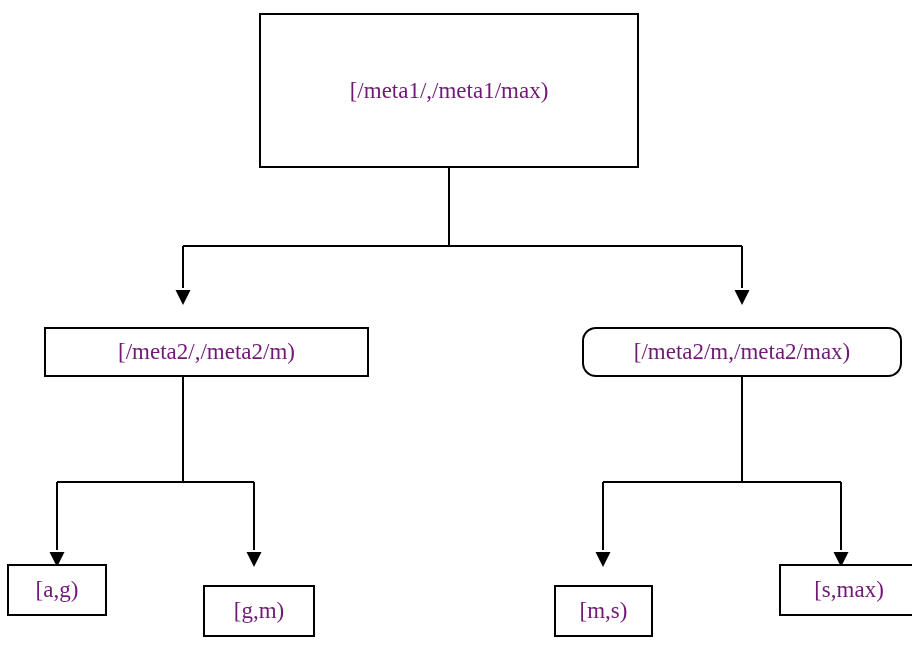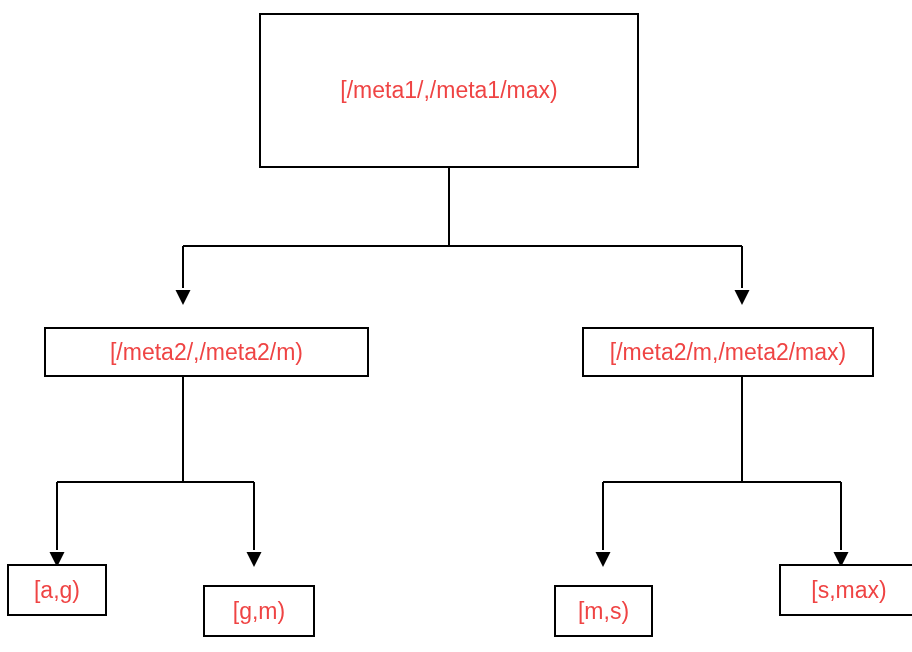--- a/index.html
+++ b/index.html
@@ -5,22 +5,22 @@
   html, body {
     margin: 0;
     padding: 0;
     background: #ffffff;
   }
   .canvas {
     position: relative;
     width: 912px;
     height: 652px;
     background: #ffffff;
-    font-family: Liberation Sans, sans-serif;
-    color: #ef4444;
+    font-family: Liberation Serif, serif;
+    color: #701a75;
     overflow: hidden;
   }
   .edges-layer {
     position: absolute;
     left: 0;
     top: 0;
     width: 912px;
     height: 652px;
   }
   .node {
@@ -30,21 +30,21 @@
     background: #ffffff;
     display: flex;
     align-items: center;
     justify-content: center;
     font-size: 23px;
     letter-spacing: 0;
     white-space: nowrap;
   }
   .node-root     { left: 259px; top: 13px;  width: 380px; height: 155px; }
   .node-l2-left  { left: 20px;  top: 327px; width: 325px; height: 50px; margin-left: 24px; }
-  .node-l2-right { left: 582px; top: 327px; width: 292px; height: 50px; }
+  .node-l2-right { left: 582px; top: 327px; width: 320px; height: 50px; border-radius: 14px; }
   .node-leaf-ag   { left: 7px;   top: 564px; width: 100px; height: 52px; }
   .node-leaf-gm   { left: 203px; top: 585px; width: 112px; height: 52px; }
   .node-leaf-ms   { left: 554px; top: 585px; width: 99px;  height: 52px; }
   .node-leaf-smax { left: 779px; top: 564px; width: 140px; height: 52px; }
 </style>
 </head>
 <body>
 
 <div class="canvas">
 

